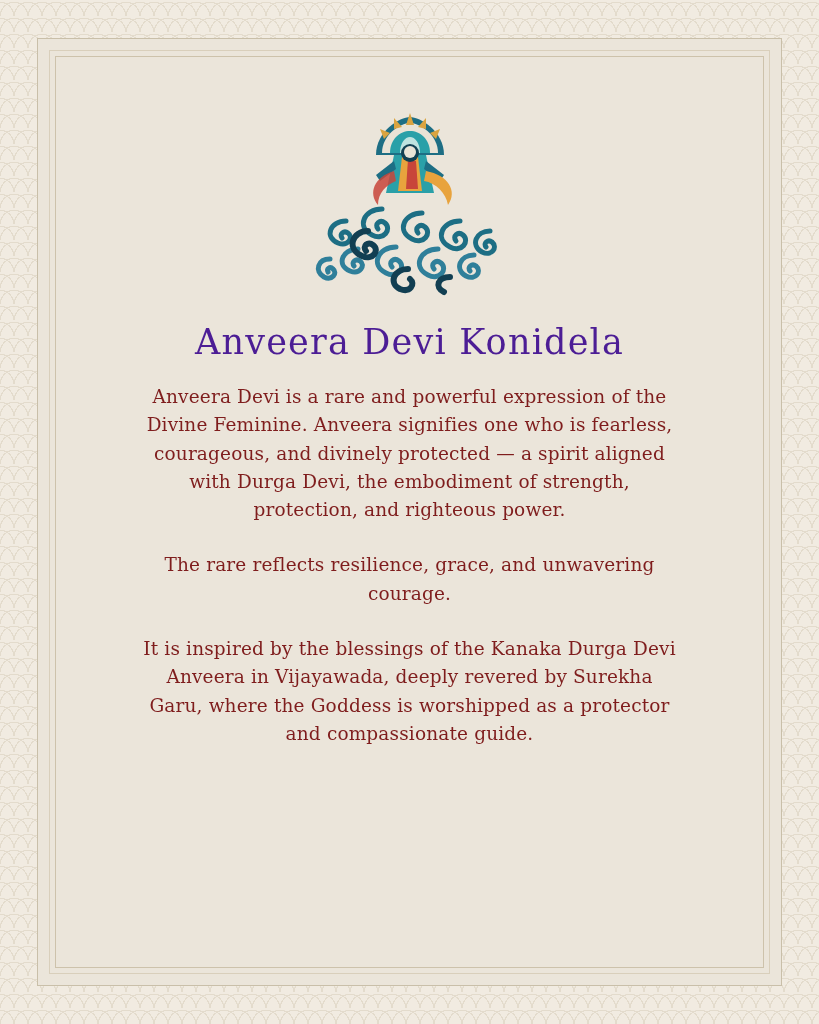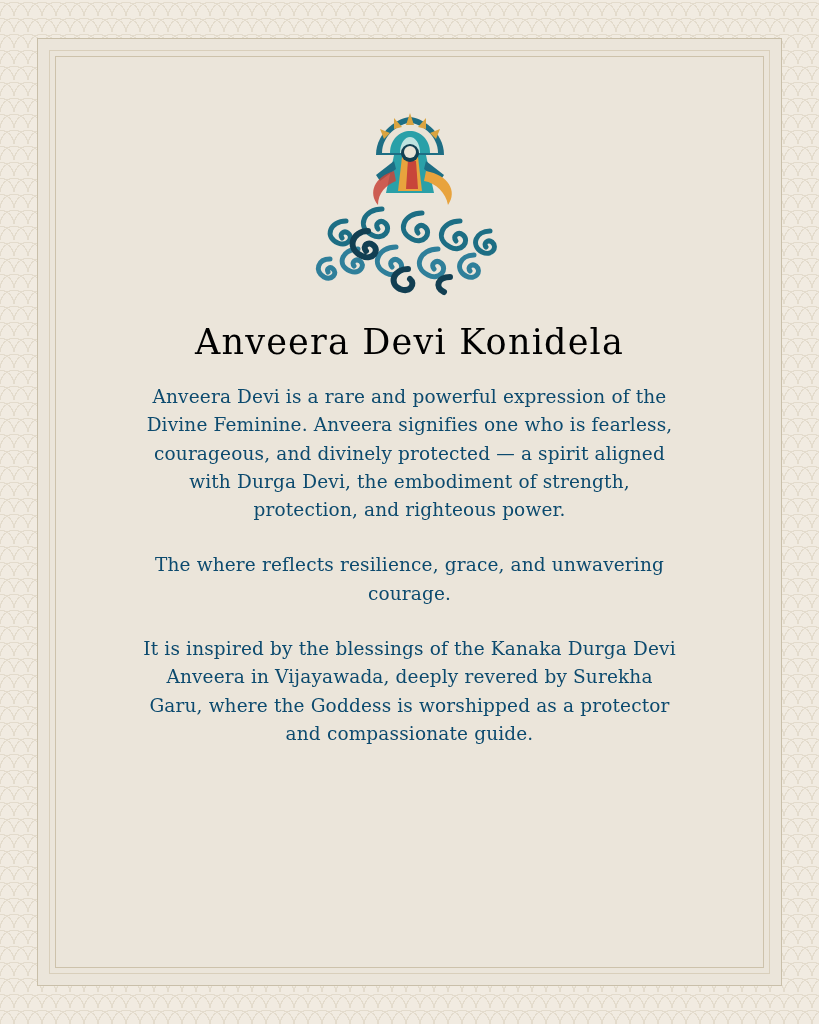--- a/index.html
+++ b/index.html
@@ -76,29 +76,29 @@
     margin: 10px auto 0 auto;
     display: block;
   }
 
   
   .title {
     margin: 22px 0 0 0;
     font-family: "DejaVu Serif", serif;
     font-size: 35px;
     letter-spacing: 1.2px;
-    color: #000000;
+    color: #4c1d95;
     font-weight: 400;
     line-height: 1.2;
   }
 
   
   .body-block {
     margin-top: 20px;
-    color: #0c4a6e;
+    color: #7f1d1d;
     font-family: "DejaVu Serif", serif;
     font-size: 18.5px;
     line-height: 1.53;
     letter-spacing: 0.15px;
   }
   .para {
     margin: 0 auto;
     max-width: 540px;
   }
   .para + .para {
@@ -165,19 +165,19 @@
           <path d="M118 160 C104 160, 98 174, 110 180 C120 184, 126 175, 120 170"></path>
           <path d="M160 168 C148 168, 144 178, 154 183"></path>
         </g>
       </svg>
 
       <h1 class="title">Anveera Devi Konidela</h1>
 
       <div class="body-block">
         <p class="para">Anveera Devi is a rare and powerful expression of the Divine Feminine.
 Anveera signifies one who is fearless, courageous, and divinely protected — a spirit aligned with Durga Devi, the embodiment of strength, protection, and righteous power.</p>
-        <p class="para">The where reflects resilience, grace, and unwavering courage.</p>
+        <p class="para">The rare reflects resilience, grace, and unwavering courage.</p>
         <p class="para">It is inspired by the blessings of the Kanaka Durga Devi Anveera in Vijayawada, deeply revered by Surekha Garu, where the Goddess is worshipped as a protector and compassionate guide.</p>
       </div>
 
     </div>
   </div>
 </div>
 
 </body></html>

